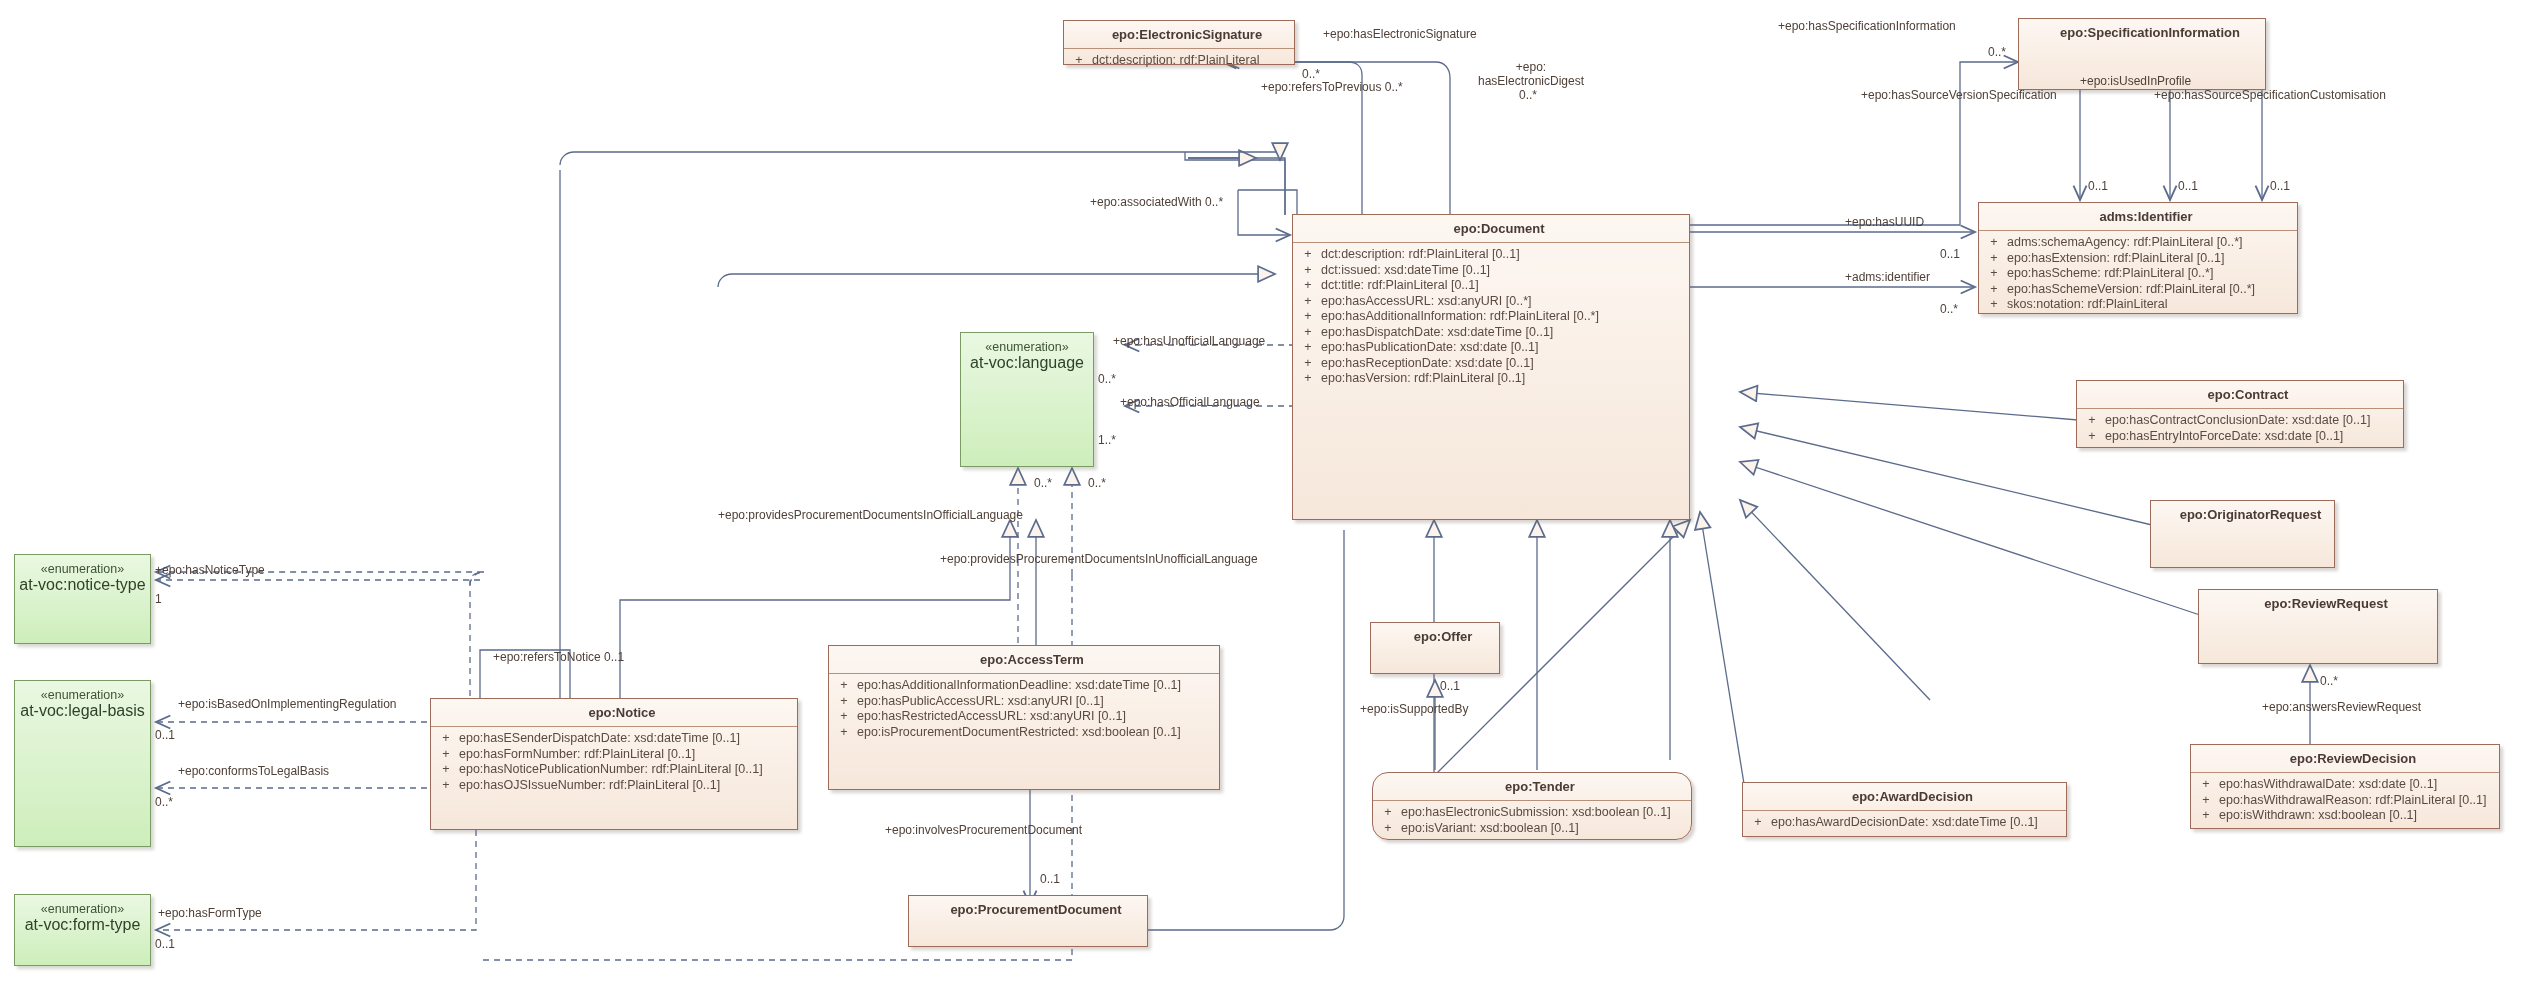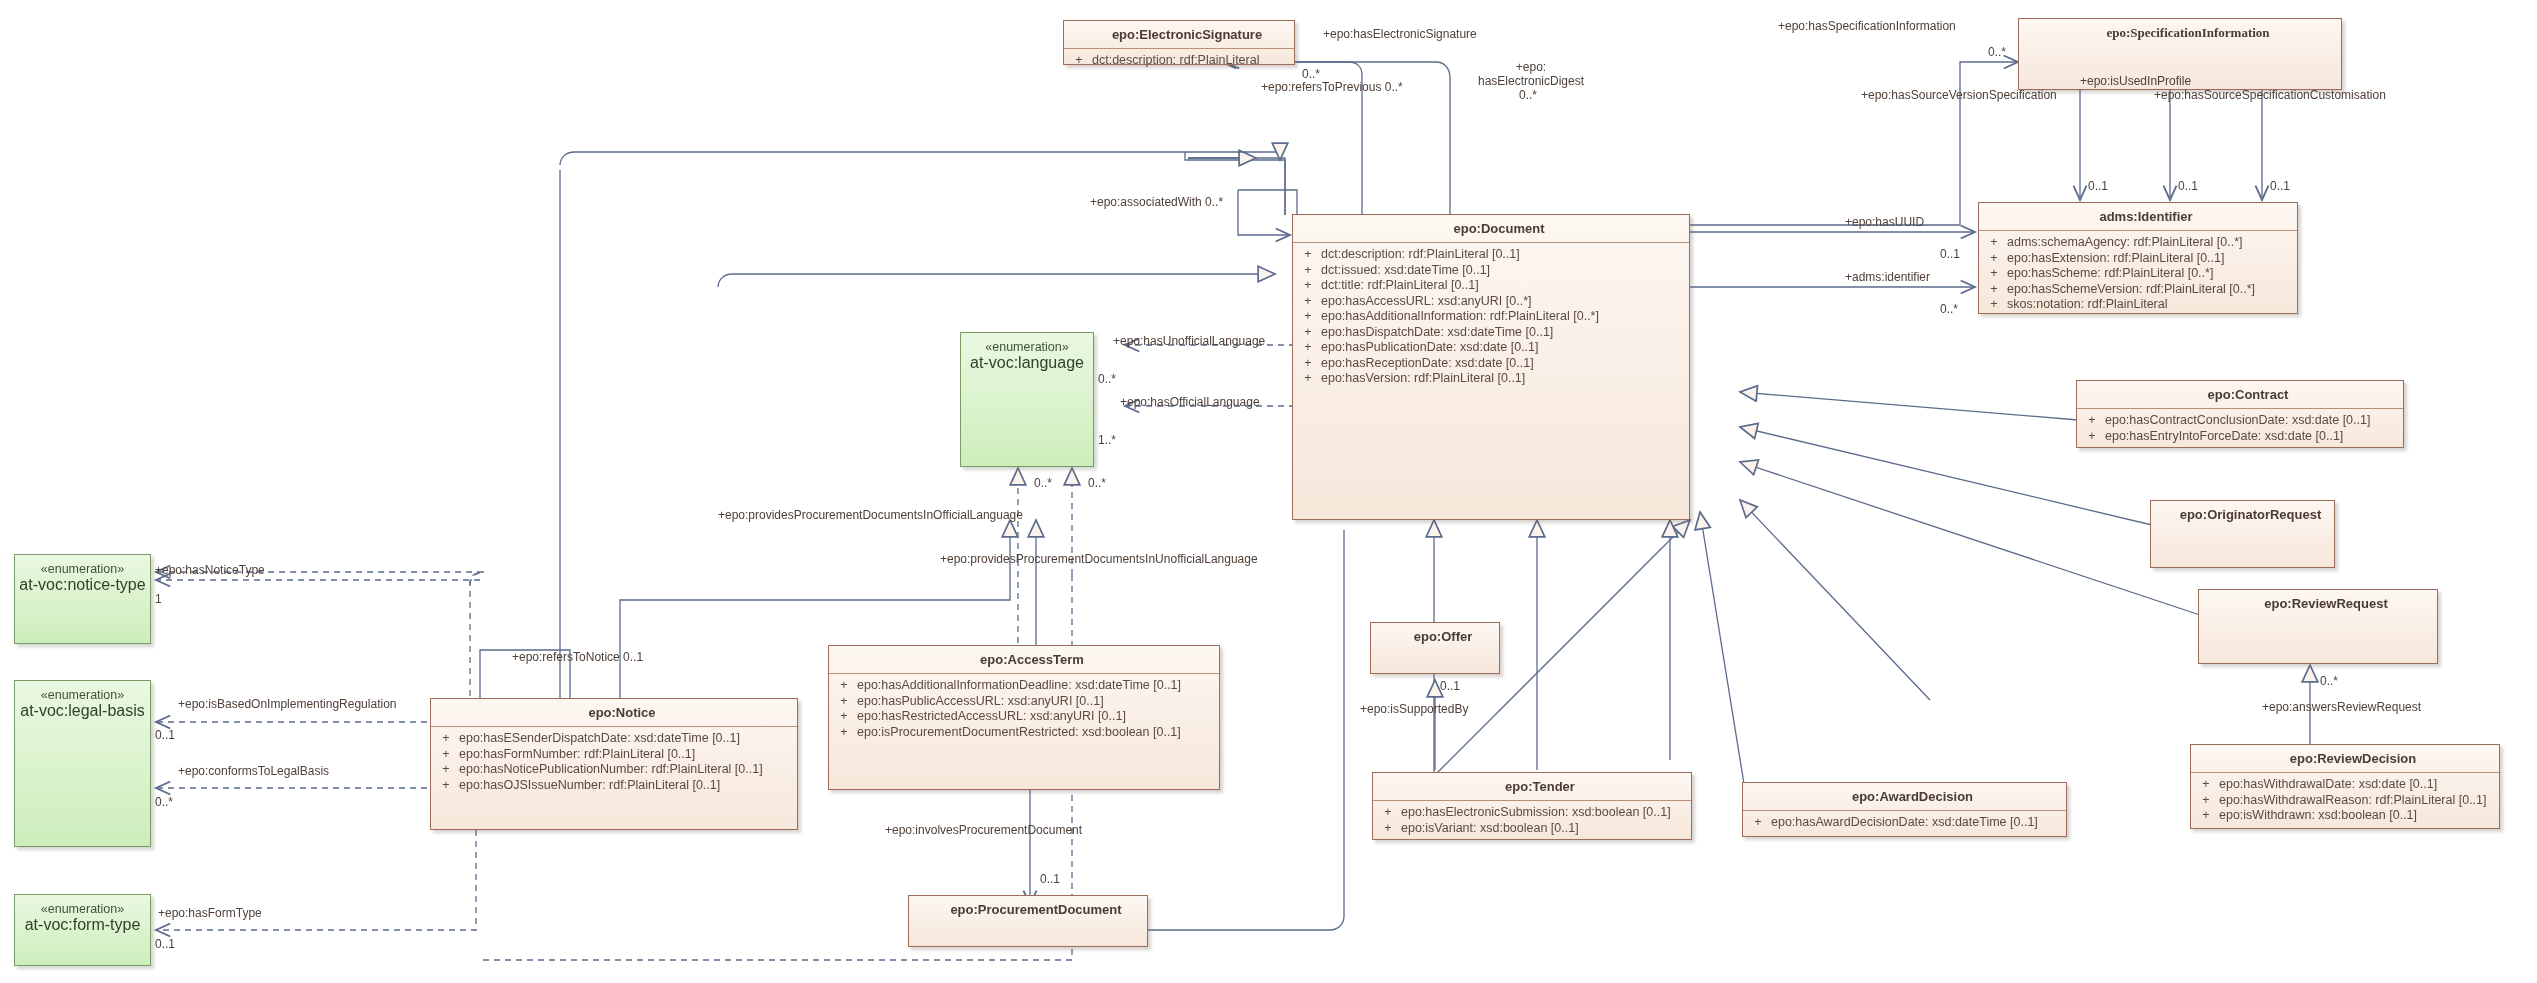--- a/index.html
+++ b/index.html
@@ -131,21 +131,21 @@
     <div class="title">epo:ElectronicSignature</div>
     <div class="sep"></div>
     <div class="attrs">
       <div class="attr">
         <span class="vis">+</span>
         <span class="sig">dct:description: rdf:PlainLiteral</span>
       </div>
     </div>
   </div>
 
-  <div class="uml" style="left:2018px;top:18px;width:324px;height:72px;font-family:Liberation Serif, serif;">
+  <div class="uml" style="left:2018px;top:18px;width:248px;height:72px;">
     <div class="title">epo:SpecificationInformation</div>
   </div>
 
   <div class="uml" style="left:1978px;top:202px;width:320px;height:112px;">
     <div class="title">adms:Identifier</div>
     <div class="sep"></div>
     <div class="attrs">
       <div class="attr">
           <span class="vis">+</span>
           <span class="sig">adms:schemaAgency: rdf:PlainLiteral [0..*]</span>
@@ -252,21 +252,21 @@
           <span class="vis">+</span>
           <span class="sig">epo:isWithdrawn: xsd:boolean [0..1]</span>
         </div>
     </div>
   </div>
 
   <div class="uml" style="left:1370px;top:622px;width:130px;height:52px;">
     <div class="title">epo:Offer</div>
   </div>
 
-  <div class="uml" style="left:1372px;top:772px;width:320px;height:68px;">
+  <div class="uml" style="left:1372px;top:772px;width:320px;height:68px;border-radius:16px;">
     <div class="title">epo:Tender</div>
     <div class="sep"></div>
     <div class="attrs">
       <div class="attr">
           <span class="vis">+</span>
           <span class="sig">epo:hasElectronicSubmission: xsd:boolean [0..1]</span>
         </div>
       <div class="attr">
           <span class="vis">+</span>
           <span class="sig">epo:isVariant: xsd:boolean [0..1]</span>
@@ -401,21 +401,21 @@
 
   <div class="lbl" style="left:178px;top:697px;">+epo:isBasedOnImplementingRegulation</div>
   <div class="mult" style="left:155px;top:728px;">0..1</div>
 
   <div class="lbl" style="left:178px;top:764px;">+epo:conformsToLegalBasis</div>
   <div class="mult" style="left:155px;top:795px;">0..*</div>
 
   <div class="lbl" style="left:158px;top:906px;">+epo:hasFormType</div>
   <div class="mult" style="left:155px;top:937px;">0..1</div>
 
-  <div class="lbl" style="left:512px;top:650px;">+epo:refersToNotice 0..1</div>
+  <div class="lbl" style="left:493px;top:650px;">+epo:refersToNotice 0..1</div>
 
   <div class="lbl" style="left:885px;top:823px;">+epo:involvesProcurementDocument</div>
   <div class="mult" style="left:1040px;top:872px;">0..1</div>
 
   <div class="lbl" style="left:1360px;top:702px;">+epo:isSupportedBy</div>
   <div class="mult" style="left:1440px;top:679px;">0..1</div>
 
   <div class="lbl" style="left:2262px;top:700px;">+epo:answersReviewRequest</div>
   <div class="mult" style="left:2320px;top:674px;">0..*</div>
 

